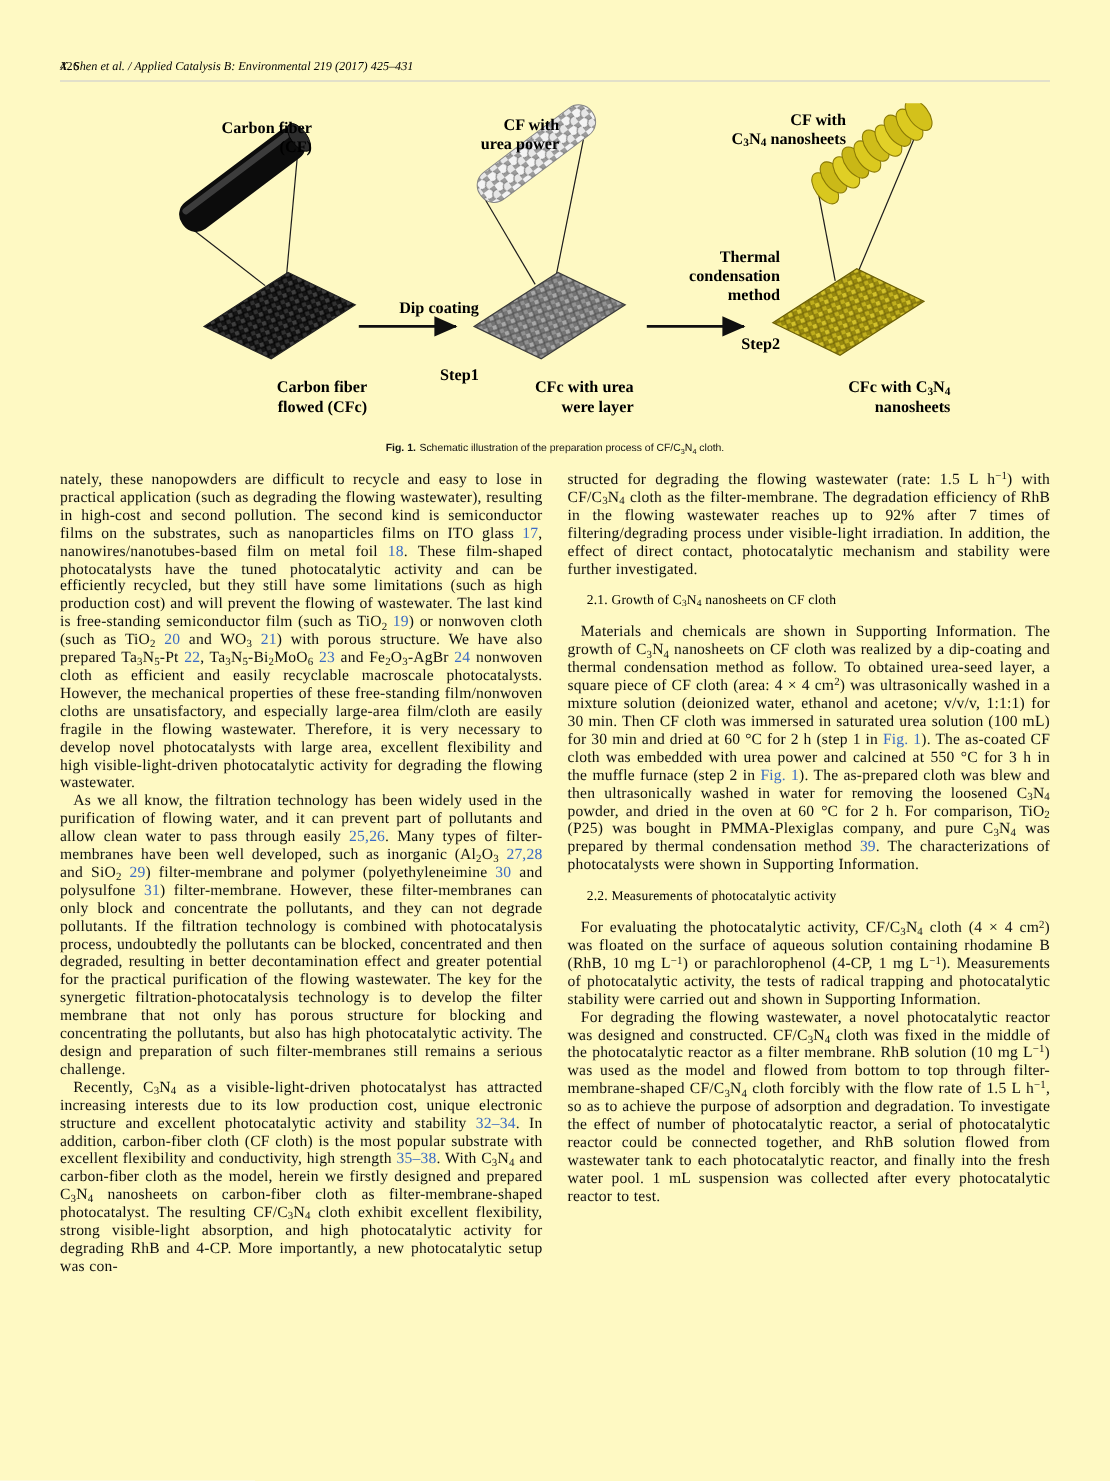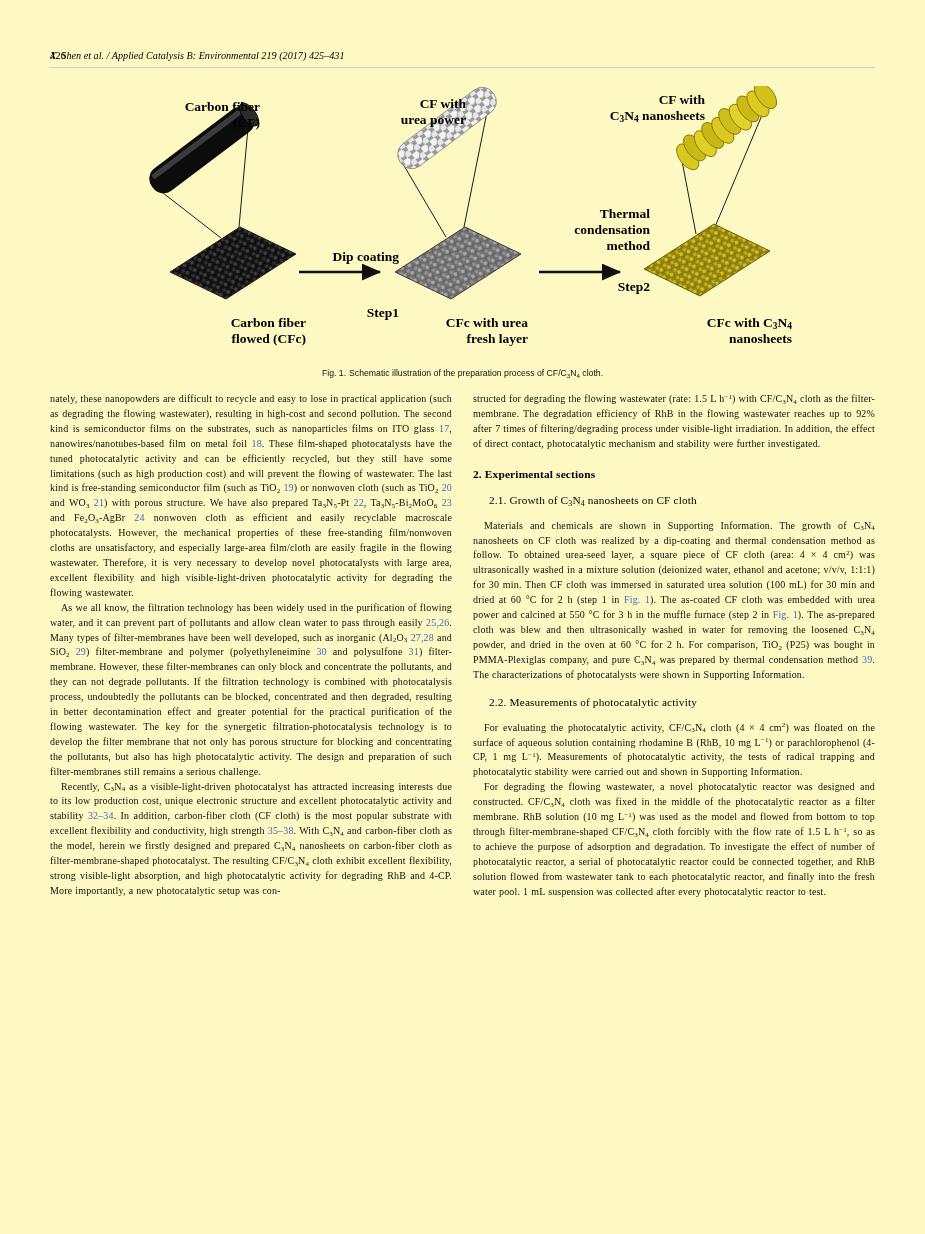--- a/index.html
+++ b/index.html
@@ -42,31 +42,31 @@
   #lbl-cloth1 { left: 70px;  top: 229px; width: 146px; }
   #lbl-cloth2 { left: 298px; top: 229px; width: 140px; }
   #lbl-cloth3 { left: 532px; top: 229px; width: 170px; }
 
   .fig-caption {
     position: absolute; top: 368px; left: 0; width: 100%;
     text-align: center;
     font-family: "Liberation Sans", sans-serif;
     font-size: 8.7px; color: #111;
   }
-  .cap-label { font-weight: normal; margin-right: 3px; }
+  .cap-label { font-weight: bold; margin-right: 3px; }
 
   
   .columns {
     position: absolute; top: 392px; left: 50px; width: 825px;
     display: flex; gap: 21px;
   }
   .col { width: 402px; }
   .bodytext {
     margin: 0;
-    font-size: 10px; line-height: 14.9px;
+    font-size: 13px; line-height: 14.9px;
     text-align: justify; color: #0f0f0f;
     letter-spacing: 0.15px; word-spacing: 0.4px;
   }
   .indent { text-indent: 11px; }
   .sec {
     margin: 16px 0 14px;
     font-size: 11.4px; font-weight: bold; color: #000;
     letter-spacing: 0.15px;
   }
   .subsec {
@@ -180,41 +180,40 @@
       <div>condensation</div>
       <div>method</div>
     </div>
     <div class="fig-label" id="lbl-step2-tag">Step2</div>
     <div class="fig-label" id="lbl-cloth1">
       <div>Carbon fiber</div>
       <div>flowed (CFc)</div>
     </div>
     <div class="fig-label" id="lbl-cloth2">
       <div>CFc with urea</div>
-      <div>fresh layer</div>
+      <div>were layer</div>
     </div>
     <div class="fig-label" id="lbl-cloth3">
       <div>CFc with C<sub>3</sub>N<sub>4</sub></div>
       <div>nanosheets</div>
     </div>
   </div>
 
   <div class="fig-caption">
     <span class="cap-label">Fig. 1.</span><span>Schematic illustration of the preparation process of CF/C<sub>3</sub>N<sub>4</sub> cloth.</span>
   </div>
 
   <div class="columns">
     <div class="col">
       <p class="bodytext">nately, these nanopowders are difficult to recycle and easy to lose in practical application (such as degrading the flowing wastewater), resulting in high-cost and second pollution. The second kind is semiconductor films on the substrates, such as nanoparticles films on ITO glass <span class="ref">17</span>, nanowires/nanotubes-based film on metal foil <span class="ref">18</span>. These film-shaped photocatalysts have the tuned photocatalytic activity and can be efficiently recycled, but they still have some limitations (such as high production cost) and will prevent the flowing of wastewater. The last kind is free-standing semiconductor film (such as TiO<sub>2</sub> <span class="ref">19</span>) or nonwoven cloth (such as TiO<sub>2</sub> <span class="ref">20</span> and WO<sub>3</sub> <span class="ref">21</span>) with porous structure. We have also prepared Ta<sub>3</sub>N<sub>5</sub>-Pt <span class="ref">22</span>, Ta<sub>3</sub>N<sub>5</sub>-Bi<sub>2</sub>MoO<sub>6</sub> <span class="ref">23</span> and Fe<sub>2</sub>O<sub>3</sub>-AgBr <span class="ref">24</span> nonwoven cloth as efficient and easily recyclable macroscale photocatalysts. However, the mechanical properties of these free-standing film/nonwoven cloths are unsatisfactory, and especially large-area film/cloth are easily fragile in the flowing wastewater. Therefore, it is very necessary to develop novel photocatalysts with large area, excellent flexibility and high visible-light-driven photocatalytic activity for degrading the flowing wastewater.</p>
       <p class="bodytext indent">As we all know, the filtration technology has been widely used in the purification of flowing water, and it can prevent part of pollutants and allow clean water to pass through easily <span class="ref">25,26</span>. Many types of filter-membranes have been well developed, such as inorganic (Al<sub>2</sub>O<sub>3</sub> <span class="ref">27,28</span> and SiO<sub>2</sub> <span class="ref">29</span>) filter-membrane and polymer (polyethyleneimine <span class="ref">30</span> and polysulfone <span class="ref">31</span>) filter-membrane. However, these filter-membranes can only block and concentrate the pollutants, and they can not degrade pollutants. If the filtration technology is combined with photocatalysis process, undoubtedly the pollutants can be blocked, concentrated and then degraded, resulting in better decontamination effect and greater potential for the practical purification of the flowing wastewater. The key for the synergetic filtration-photocatalysis technology is to develop the filter membrane that not only has porous structure for blocking and concentrating the pollutants, but also has high photocatalytic activity. The design and preparation of such filter-membranes still remains a serious challenge.</p>
       <p class="bodytext indent">Recently, C<sub>3</sub>N<sub>4</sub> as a visible-light-driven photocatalyst has attracted increasing interests due to its low production cost, unique electronic structure and excellent photocatalytic activity and stability <span class="ref">32–34</span>. In addition, carbon-fiber cloth (CF cloth) is the most popular substrate with excellent flexibility and conductivity, high strength <span class="ref">35–38</span>. With C<sub>3</sub>N<sub>4</sub> and carbon-fiber cloth as the model, herein we firstly designed and prepared C<sub>3</sub>N<sub>4</sub> nanosheets on carbon-fiber cloth as filter-membrane-shaped photocatalyst. The resulting CF/C<sub>3</sub>N<sub>4</sub> cloth exhibit excellent flexibility, strong visible-light absorption, and high photocatalytic activity for degrading RhB and 4-CP. More importantly, a new photocatalytic setup was con-</p>
     </div>
     <div class="col">
       <p class="bodytext">structed for degrading the flowing wastewater (rate: 1.5 L h<sup>−1</sup>) with CF/C<sub>3</sub>N<sub>4</sub> cloth as the filter-membrane. The degradation efficiency of RhB in the flowing wastewater reaches up to 92% after 7 times of filtering/degrading process under visible-light irradiation. In addition, the effect of direct contact, photocatalytic mechanism and stability were further investigated.</p>
-      <h2 class="sec">2. Experimental sections</h2>
       <h3 class="subsec">2.1. Growth of C<sub>3</sub>N<sub>4</sub> nanosheets on CF cloth</h3>
       <p class="bodytext indent">Materials and chemicals are shown in Supporting Information. The growth of C<sub>3</sub>N<sub>4</sub> nanosheets on CF cloth was realized by a dip-coating and thermal condensation method as follow. To obtained urea-seed layer, a square piece of CF cloth (area: 4 × 4 cm<sup>2</sup>) was ultrasonically washed in a mixture solution (deionized water, ethanol and acetone; v/v/v, 1:1:1) for 30 min. Then CF cloth was immersed in saturated urea solution (100 mL) for 30 min and dried at 60 °C for 2 h (step 1 in <span class="ref">Fig. 1</span>). The as-coated CF cloth was embedded with urea power and calcined at 550 °C for 3 h in the muffle furnace (step 2 in <span class="ref">Fig. 1</span>). The as-prepared cloth was blew and then ultrasonically washed in water for removing the loosened C<sub>3</sub>N<sub>4</sub> powder, and dried in the oven at 60 °C for 2 h. For comparison, TiO<sub>2</sub> (P25) was bought in PMMA-Plexiglas company, and pure C<sub>3</sub>N<sub>4</sub> was prepared by thermal condensation method <span class="ref">39</span>. The characterizations of photocatalysts were shown in Supporting Information.</p>
       <h3 class="subsec">2.2. Measurements of photocatalytic activity</h3>
       <p class="bodytext indent">For evaluating the photocatalytic activity, CF/C<sub>3</sub>N<sub>4</sub> cloth (4 × 4 cm<sup>2</sup>) was floated on the surface of aqueous solution containing rhodamine B (RhB, 10 mg L<sup>−1</sup>) or parachlorophenol (4-CP, 1 mg L<sup>−1</sup>). Measurements of photocatalytic activity, the tests of radical trapping and photocatalytic stability were carried out and shown in Supporting Information.</p>
       <p class="bodytext indent">For degrading the flowing wastewater, a novel photocatalytic reactor was designed and constructed. CF/C<sub>3</sub>N<sub>4</sub> cloth was fixed in the middle of the photocatalytic reactor as a filter membrane. RhB solution (10 mg L<sup>−1</sup>) was used as the model and flowed from bottom to top through filter-membrane-shaped CF/C<sub>3</sub>N<sub>4</sub> cloth forcibly with the flow rate of 1.5 L h<sup>−1</sup>, so as to achieve the purpose of adsorption and degradation. To investigate the effect of number of photocatalytic reactor, a serial of photocatalytic reactor could be connected together, and RhB solution flowed from wastewater tank to each photocatalytic reactor, and finally into the fresh water pool. 1 mL suspension was collected after every photocatalytic reactor to test.</p>
     </div>
   </div>
 
 </div>
 

